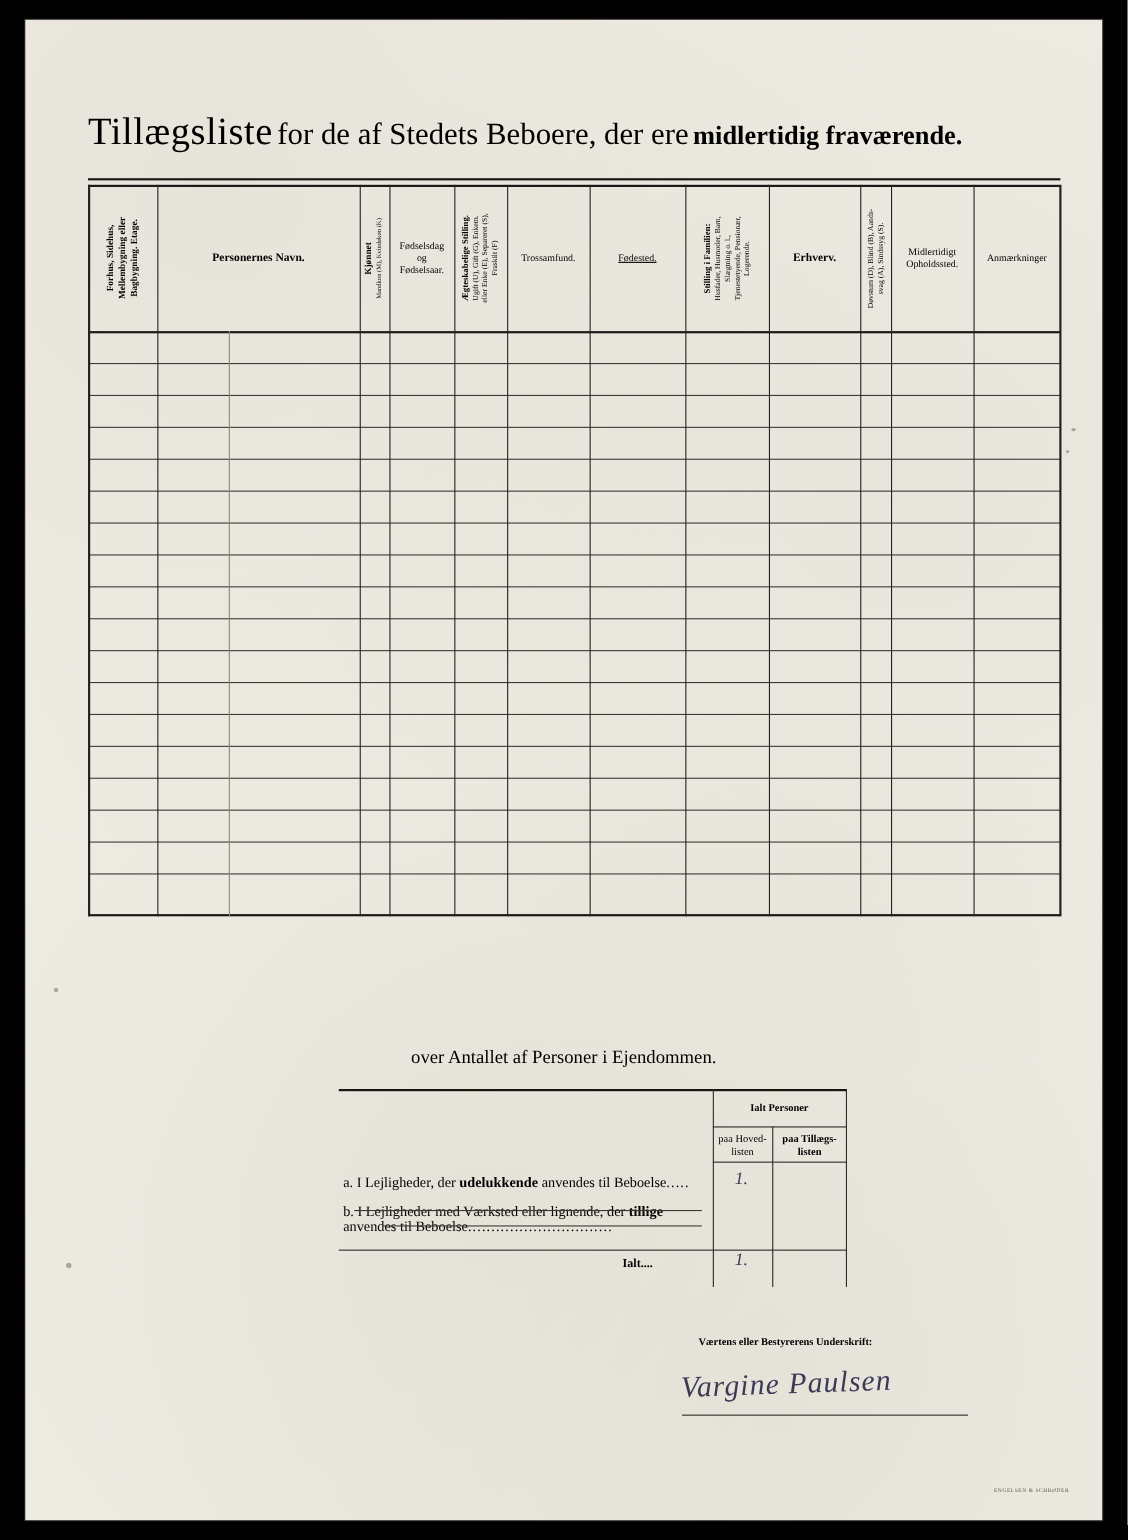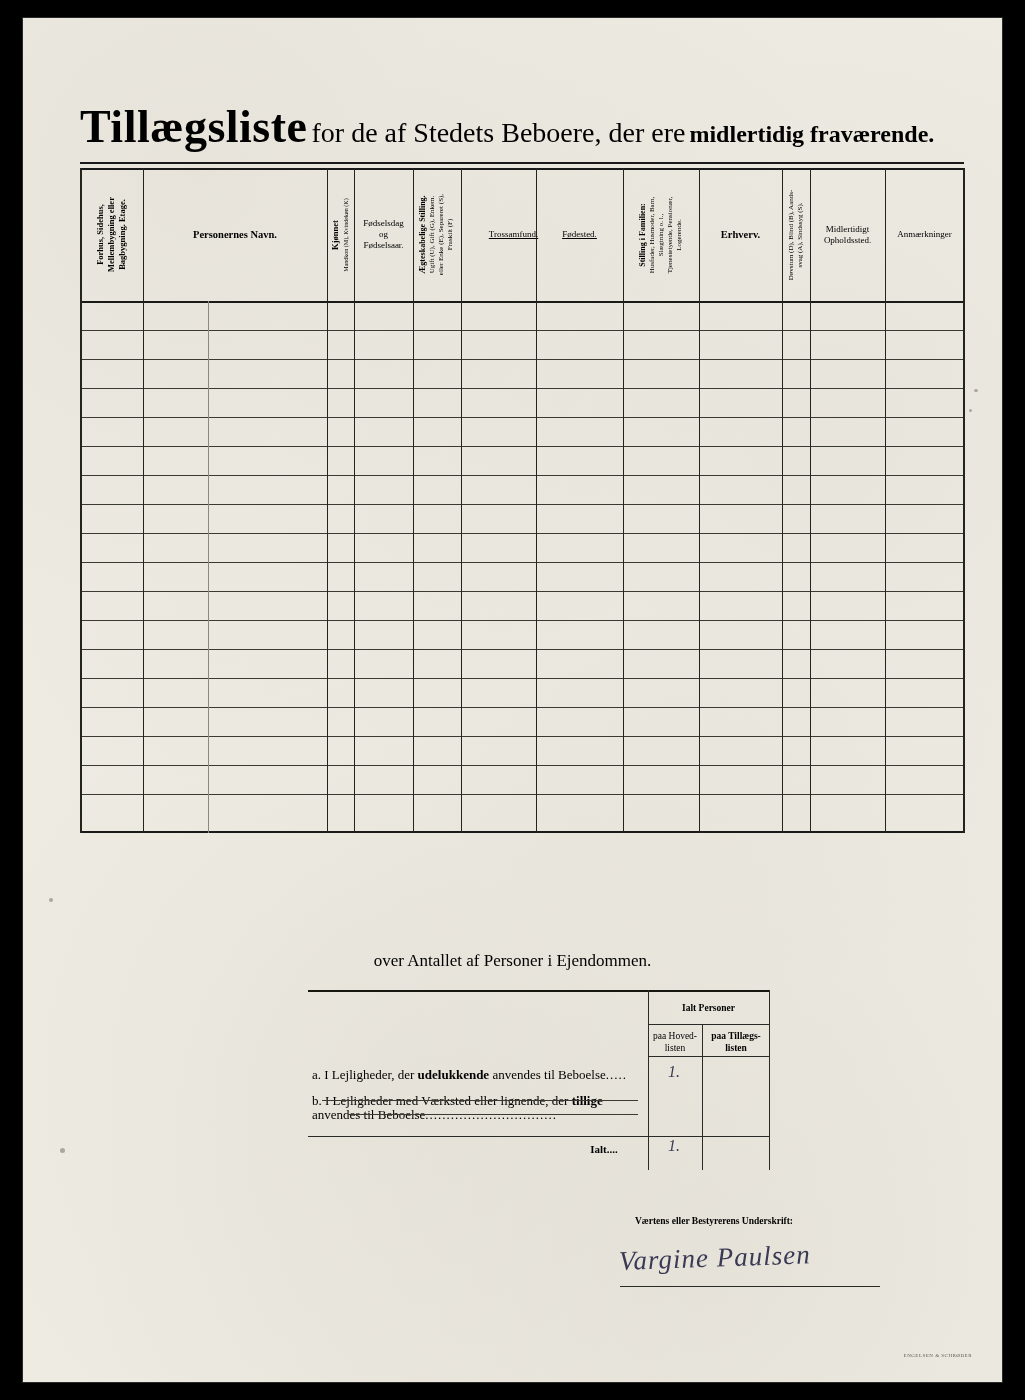--- a/index.html
+++ b/index.html
@@ -23,21 +23,21 @@
       radial-gradient(circle at 72% 92%, rgba(140,130,110,.07), transparent 45%);
     pointer-events:none;
   }
   .speck{position:absolute;background:#6b655a;border-radius:50%;opacity:.5;}
 
   
   .title{
     position:absolute;left:57px;top:82px;width:880px;
     white-space:nowrap;
   }
-  .title .t1{font-size:46px;font-weight:bold;letter-spacing:.5px;}
+  .title .t1{font-size:35px;font-weight:normal;letter-spacing:.5px;}
   .title .t2{font-size:28px;}
   .title .t3{font-size:24px;font-weight:bold;}
   .title-rule{position:absolute;left:57px;top:144px;width:884px;height:2px;background:#1a1a18;}
 
   
   .tbl{position:absolute;left:57px;top:150px;width:884px;height:665px;}
   .tbl .vline{position:absolute;top:0;bottom:0;width:1px;background:#24241f;}
   .tbl .vline.thick{width:2px;}
   .tbl .hline{position:absolute;left:0;right:0;height:1px;background:#3a3a33;}
   .tbl .hline.thick{height:2px;background:#1a1a18;}
@@ -123,21 +123,21 @@
       </div>
 
       <div class="cell" style="left:274px;width:59px;">
         <span class="flat sm">Fødselsdag<br>og<br>Fødselsaar.</span>
       </div>
 
       <div class="cell" style="left:333px;width:48px;">
         <span class="rot small"><b style="font-size:8px;">Ægteskabelige Stilling.</b><br>Ugift (U), Gift (G), Enkem.<br>eller Enke (E), Separeret (S),<br>Fraskilt (F)</span>
       </div>
 
-      <div class="cell" style="left:396px;width:75px;text-decoration:underline;">
+      <div class="cell" style="left:381px;width:75px;">
         <span class="flat sm">Trossamfund.</span>
       </div>
 
       <div class="cell" style="left:456px;width:87px;text-decoration:underline;">
         <span class="flat sm">Fødested.</span>
       </div>
 
       <div class="cell" style="left:543px;width:76px;">
         <span class="rot small"><b style="font-size:8px;">Stilling i Familien:</b><br>Husfader, Husmoder, Barn,<br>Slægtning o. l.,<br>Tjenestetyende, Pensionær,<br>Logerende.</span>
       </div>
@@ -223,21 +223,21 @@
 
     <div class="lbl" style="left:4px;top:104px;width:330px;">
       <span>b.</span>
       <span>I Lejligheder med Værksted eller lignende, der</span>
       <b>tillige</b>
       <span>anvendes til Beboelse</span><span class="dots">...............................</span>
     </div>
     <div class="strike" style="left:14px;top:110px;width:316px;"></div>
     <div class="strike" style="left:40px;top:124px;width:290px;"></div>
 
-    <div class="lbl" style="left:258px;top:152px;width:76px;text-align:center;font-weight:bold;font-size:11px;">Ialt....</div>
+    <div class="lbl" style="left:258px;top:152px;width:76px;text-align:left;font-weight:bold;font-size:11px;">Ialt....</div>
     <div class="hw" style="position:absolute;left:360px;top:147px;">1.</div>
   </div>
 
   <div class="sign-label">Værtens eller Bestyrerens Underskrift:</div>
   <div class="signature">Vargine Paulsen</div>
   <div class="sign-line"></div>
 
   <div class="printer">ENGELSEN &amp; SCHRØDER</div>
 </div>
 

